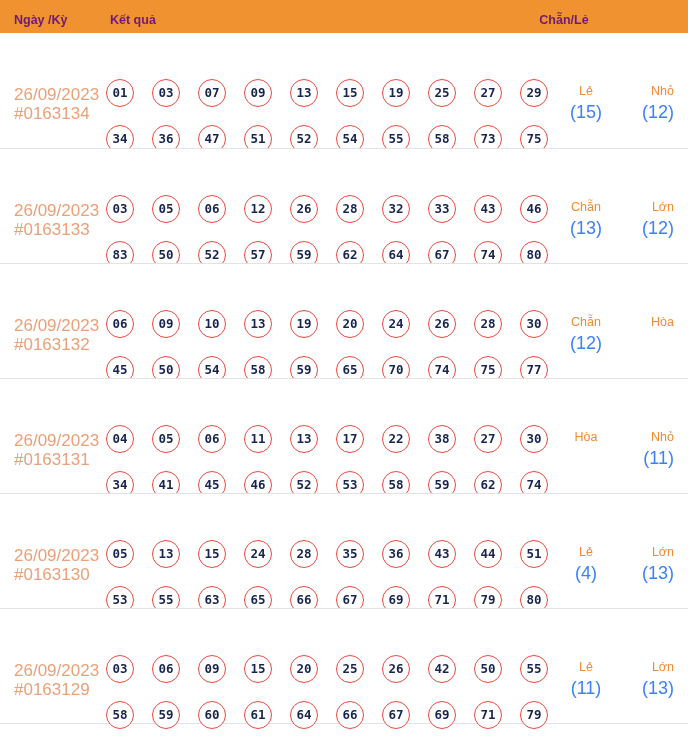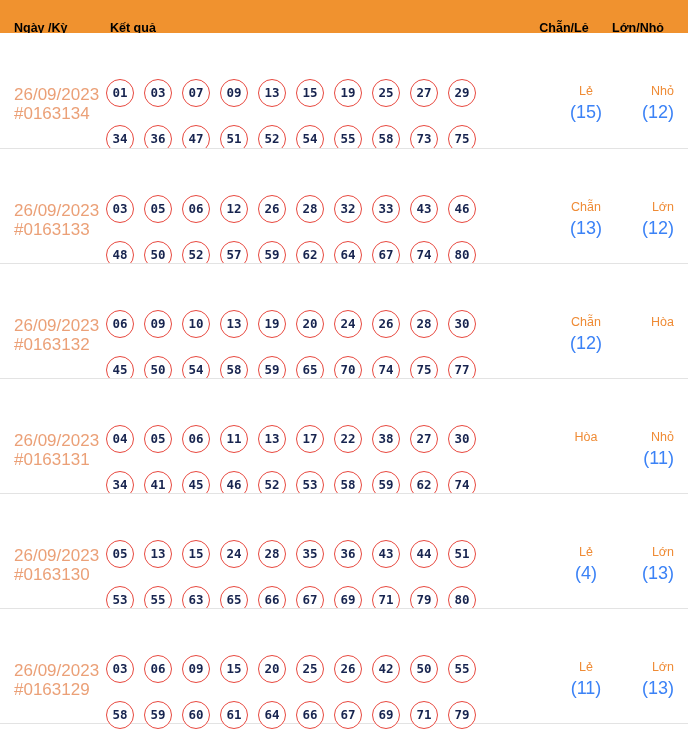--- a/index.html
+++ b/index.html
@@ -20,24 +20,24 @@
   }
 
   
   .thead {
     height: 33px;
     background: #f0922f;
     position: relative;
   }
   .th {
     position: absolute;
-    top: 12px;
+    top: 4px;
     height: 25px;
     line-height: 33px;
-    color: #000000;
+    color: #701a75;
     font-size: 12.5px;
     font-weight: bold;
     white-space: nowrap;
   }
   .th-date   { left: 14px; }
   .th-result { left: 110px; }
   .th-oddeven { left: 530px; width: 68px; text-align: center; }
   .th-bigsmall { left: 602px; width: 72px; text-align: center; }
 
   
@@ -62,21 +62,21 @@
   .cell-date .ticket { display: block; }
 
   .cell-balls {
     position: absolute;
     left: 106px;
     top: 46px;
     width: 400px;
   }
   .ball-line {
     display: flex;
-    gap: 10px;
+    gap: 18px;
     height: 28px;
     margin-bottom: 18px;
   }
   .ball-line:last-child { margin-bottom: 0; }
 
   .ball {
     width: 28px;
     height: 28px;
     border: 1.4px solid #e8493f;
     border-radius: 50%;
@@ -116,21 +116,20 @@
 </style>
 </head>
 <body>
 
 <div class="table-wrap">
 
   <div class="thead">
     <div class="th th-date">Ngày /Kỳ</div>
     <div class="th th-result">Kết quả</div>
     <div class="th th-oddeven">Chẵn/Lẻ</div>
-    <div class="th th-bigsmall">Lớn/Nhỏ</div>
   </div>
 
   <div id="rows-container">
       <div class="row">
         <div class="cell-date"><span>26/09/2023</span><span class="ticket">#0163134</span></div>
         <div class="cell-balls">
           <div class="ball-line">
             <div class="ball">01</div>
             <div class="ball">03</div>
             <div class="ball">07</div>
@@ -167,21 +166,21 @@
             <div class="ball">06</div>
             <div class="ball">12</div>
             <div class="ball">26</div>
             <div class="ball">28</div>
             <div class="ball">32</div>
             <div class="ball">33</div>
             <div class="ball">43</div>
             <div class="ball">46</div>
           </div>
           <div class="ball-line">
-            <div class="ball">48</div>
+            <div class="ball">83</div>
             <div class="ball">50</div>
             <div class="ball">52</div>
             <div class="ball">57</div>
             <div class="ball">59</div>
             <div class="ball">62</div>
             <div class="ball">64</div>
             <div class="ball">67</div>
             <div class="ball">74</div>
             <div class="ball">80</div>
           </div>

